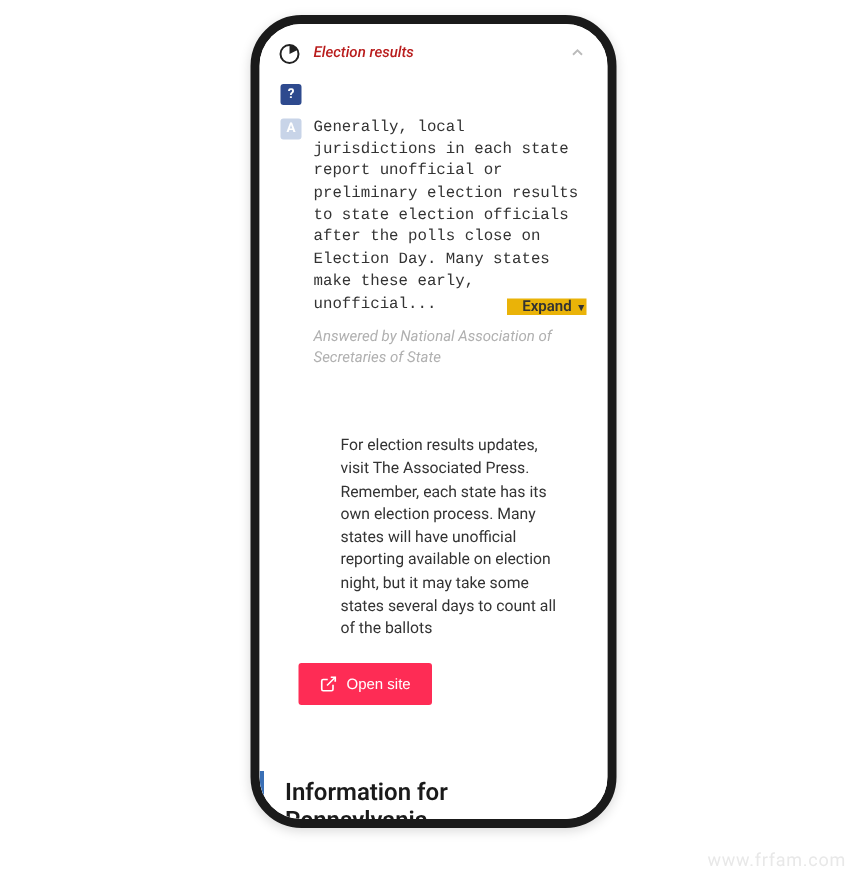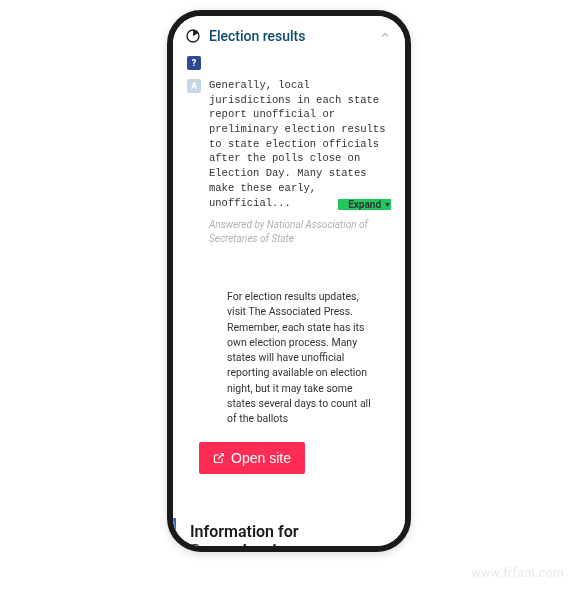--- a/index.html
+++ b/index.html
@@ -61,23 +61,24 @@
     .section-header .icon {
       width: 16px;
       height: 16px;
       display: flex;
       align-items: center;
       justify-content: center;
       flex-shrink: 0;
     }
     .section-header .title {
       flex: 1;
-      font-size: 14px;
+      font-size: 10px;
       font-weight: 500;
-      color: #0c4a6e;
+      color: #b91c1c;
+      font-style: italic;
     }
     .section-header .chev {
       color: #bbb;
       flex-shrink: 0;
     }
     .qa-block {
       padding: 0 14px 14px 14px;
     }
     .qa-row {
       display: flex;
@@ -116,21 +117,21 @@
     .answer-text {
       font-size: 10.5px;
       line-height: 1.4;
       color: #333;
       font-family: Liberation Mono, monospace;
     }
     .expand {
       position: absolute;
       right: 0;
       bottom: 0;
-      background: #22c55e;
+      background: #eab308;
       padding-left: 10px;
       font-size: 10px;
       font-weight: 600;
       color: #333;
       display: flex;
       align-items: center;
       gap: 3px;
       margin-top: 12px;
     }
     .expand .tri {
@@ -152,21 +153,21 @@
       line-height: 1.45;
       color: #333;
       margin-left: 28px;
     }
     .open-site-btn {
       margin-top: 16px;
       background: #fe2c55;
       color: #fff;
       border: none;
       padding: 8px 14px;
-      font-size: 14px;
+      font-size: 10px;
       font-weight: 500;
       display: inline-flex;
       align-items: center;
       gap: 6px;
       border-radius: 2px;
       cursor: pointer;
     }
     .open-site-btn .icon {
       display: flex;
     }

